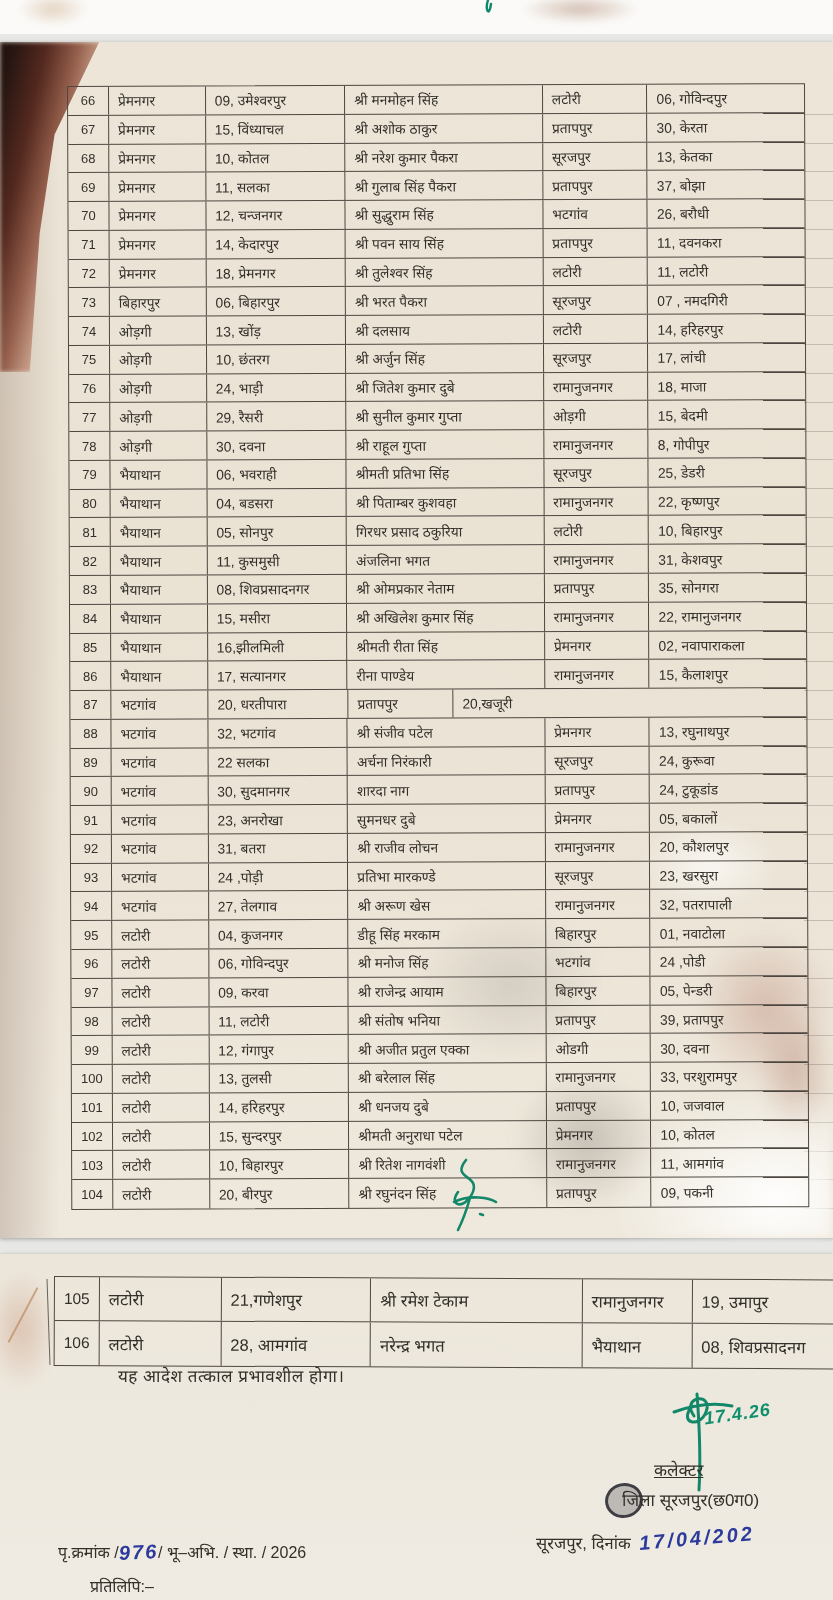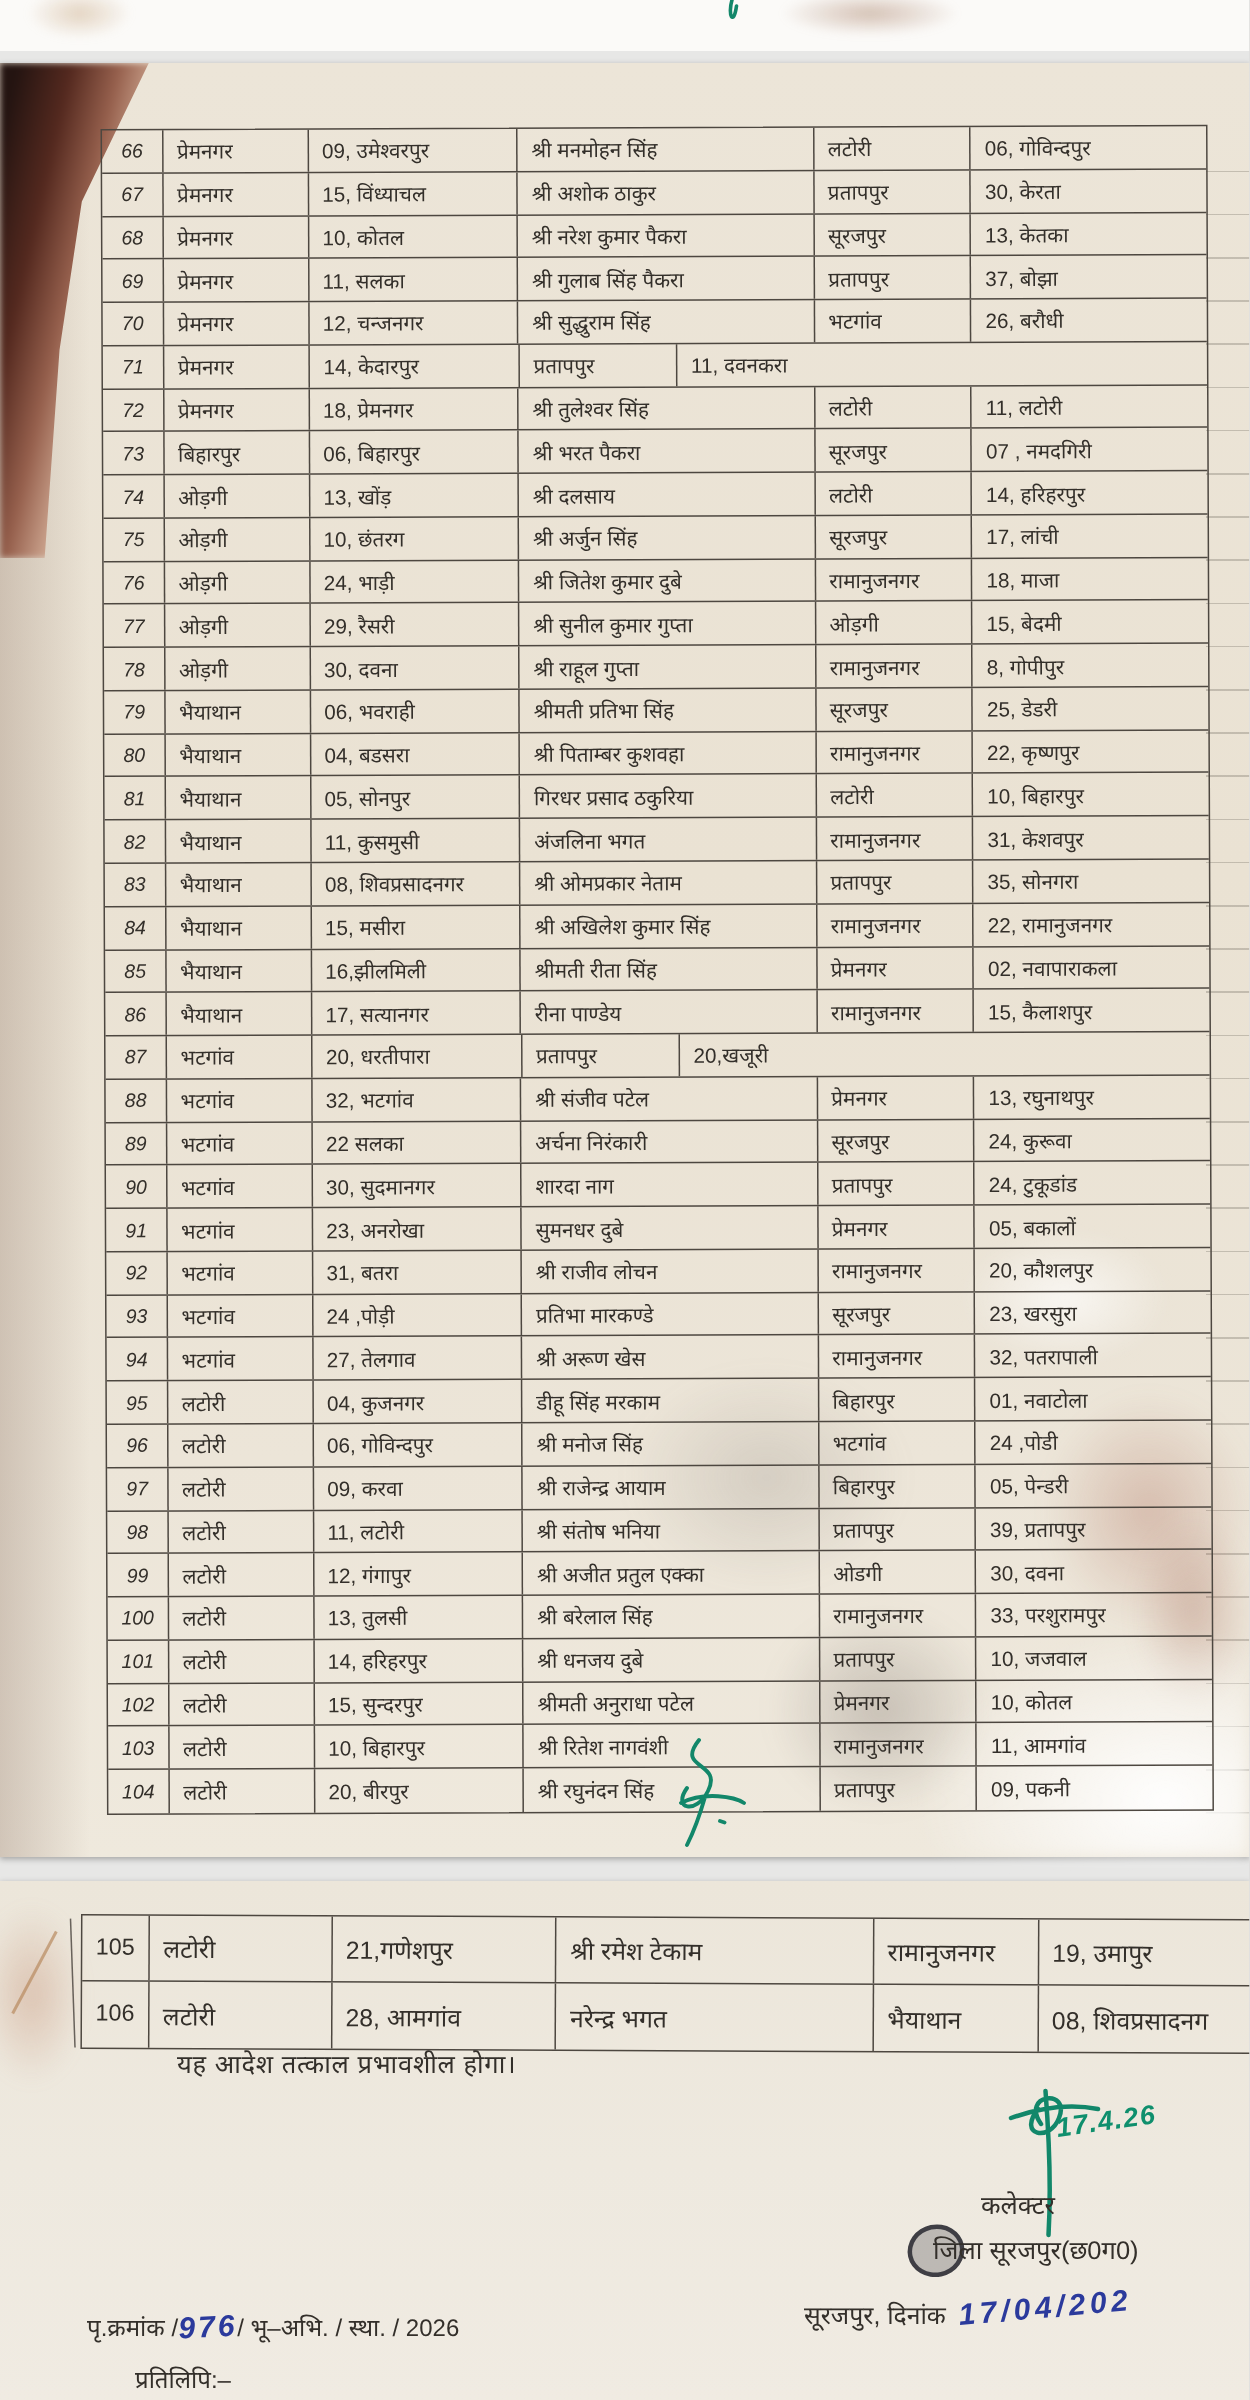--- a/index.html
+++ b/index.html
@@ -44,40 +44,40 @@
   .table{position:absolute;border:1.4px solid var(--line,#4d4740);box-sizing:border-box;background:transparent;}
   .t1{left:67px;top:86px;width:738px;transform:rotate(-.22deg);transform-origin:top left;}
   .t2{left:54px;top:1276px;width:888px;transform:rotate(.25deg);transform-origin:top left;}
   .trow{display:flex;box-sizing:border-box;}
   .t1 .trow{height:28.78px;}
   .t2 .trow{height:44px;}
   .trow:not(:last-child){border-bottom:1px solid var(--line,#4d4740);}
   .cell{box-sizing:border-box;display:flex;align-items:center;white-space:nowrap;overflow:visible;
     border-right:1px solid var(--line,#4d4740);padding-left:9px;font-size:13.8px;color:var(--ink,#332f2a);}
   .cell:last-child{border-right:none;}
-  .t1 .c-sn{width:41px;justify-content:center;padding-left:0;font-size:13px;font-style:italic;}
+  .t1 .c-sn{width:41px;justify-content:center;padding-left:0;font-size:13px;}
   .t1 .c-from_block{width:97px;}
   .t1 .c-from_village{width:140px;}
   .t1 .c-name{width:198px;}
   .t1 .c-to_block{width:105px;}
   .t1 .c-to_village{width:157px;}
   .t2 .cell{font-size:16.5px;}
   .t2 .c-sn{width:45px;justify-content:center;padding-left:0;font-size:15.5px;}
   .t2 .c-from_block{width:122px;}
   .t2 .c-from_village{width:150px;}
   .t2 .c-name{width:212px;}
   .t2 .c-to_block{width:110px;}
   .t2 .c-to_village{width:249px;border-right:none;}
   .double-edge{position:absolute;left:48px;top:1279px;width:4px;height:86px;border-left:1.5px solid rgba(60,55,50,.75);transform:rotate(-2deg);}
   
   .note{position:absolute;left:118px;top:1364px;font-size:17px;letter-spacing:.5px;color:var(--ink,#332f2a);}
   .sig-svg{position:absolute;left:664px;top:1390px;}
   .green-date{position:absolute;left:704px;top:1404px;font-size:18px;font-style:italic;
     color:var(--green-ink,#0f8f6d);transform:rotate(-8deg);letter-spacing:1px;font-weight:bold;}
-  .designation{position:absolute;left:654px;top:1458px;font-size:17px;}
+  .designation{position:absolute;left:654px;top:1458px;font-size:17px;text-decoration:underline;}
   .district{position:absolute;left:622px;top:1488px;font-size:17px;}
   .stamp{position:absolute;left:605px;top:1483px;width:32px;height:29px;border-radius:50%;
     border:3px solid rgba(40,40,48,.85);background:rgba(40,40,48,.25);transform:rotate(-12deg);}
   .refline{position:absolute;left:58px;top:1540px;font-size:16px;white-space:nowrap;}
   .copylabel{position:absolute;left:58px;top:1575px;font-size:16px;margin-left:32px;}
   .placedate{position:absolute;left:536px;top:1531px;font-size:16.5px;white-space:nowrap;}
   .hand{font-style:italic;font-weight:bold;color:var(--blue-ink,#2b3a9c);}
   .hand-num{font-size:20px;letter-spacing:2px;position:relative;top:1px;display:inline-block;transform:rotate(-3deg);}
   .hand-date{font-size:20px;letter-spacing:3px;position:relative;top:-4px;display:inline-block;transform:rotate(-5deg);margin-left:8px;}
   .scrib1{position:absolute;left:436px;top:1154px;}
@@ -146,20 +146,21 @@
         <div class="cell c-from_block">प्रेमनगर</div>
         <div class="cell c-from_village">12, चन्जनगर</div>
         <div class="cell c-name">श्री सुद्धुराम सिंह</div>
         <div class="cell c-to_block">भटगांव</div>
         <div class="cell c-to_village">26, बरौधी</div>
       </div>
       <div class="trow">
         <div class="cell c-sn">71</div>
         <div class="cell c-from_block">प्रेमनगर</div>
         <div class="cell c-from_village">14, केदारपुर</div>
+        <div class="cell c-name">श्री पवन साय सिंह</div>
         <div class="cell c-to_block">प्रतापपुर</div>
         <div class="cell c-to_village">11, दवनकरा</div>
       </div>
       <div class="trow">
         <div class="cell c-sn">72</div>
         <div class="cell c-from_block">प्रेमनगर</div>
         <div class="cell c-from_village">18, प्रेमनगर</div>
         <div class="cell c-name">श्री तुलेश्वर सिंह</div>
         <div class="cell c-to_block">लटोरी</div>
         <div class="cell c-to_village">11, लटोरी</div>

